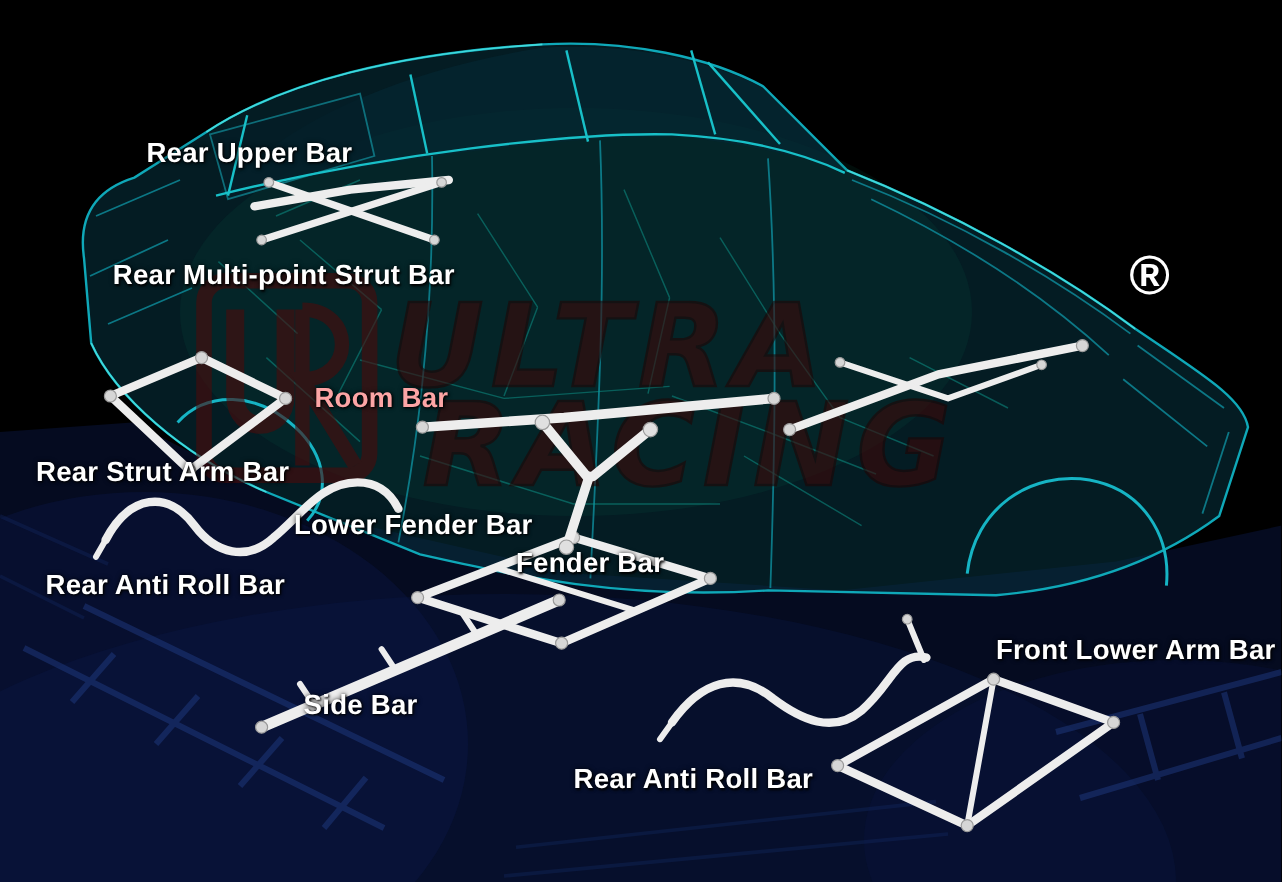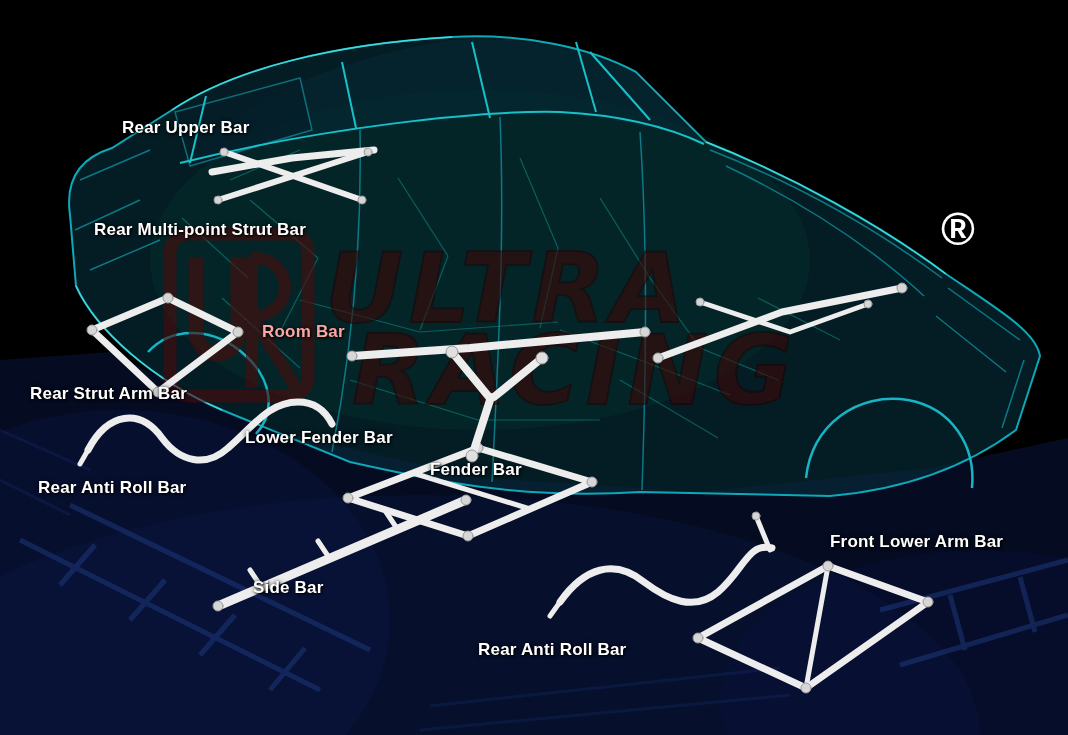--- a/index.html
+++ b/index.html
@@ -8,21 +8,21 @@
     width:1068px;height:735px;
     background:#000;
     overflow:hidden;
     font-family:"Liberation Sans", sans-serif;
   }
   .stage svg{position:absolute;left:0;top:0;}
   .label{
     position:absolute;
     color:#ffffff;
     font-weight:bold;
-    font-size:17px;
+    font-size:23px;
     line-height:19px;
     white-space:nowrap;
     text-shadow:1px 1px 2px #000, 0 0 4px rgba(0,0,0,.8);
     letter-spacing:.2px;
   }
   .label--red{color:#fca5a5;}
   .regmark{
     position:absolute;
     left:941px;top:206px;
     color:#ffffff;

